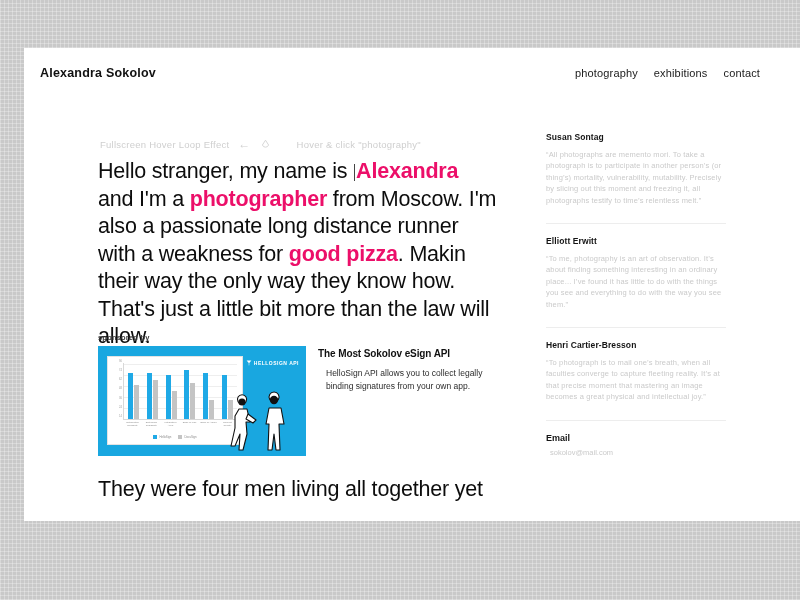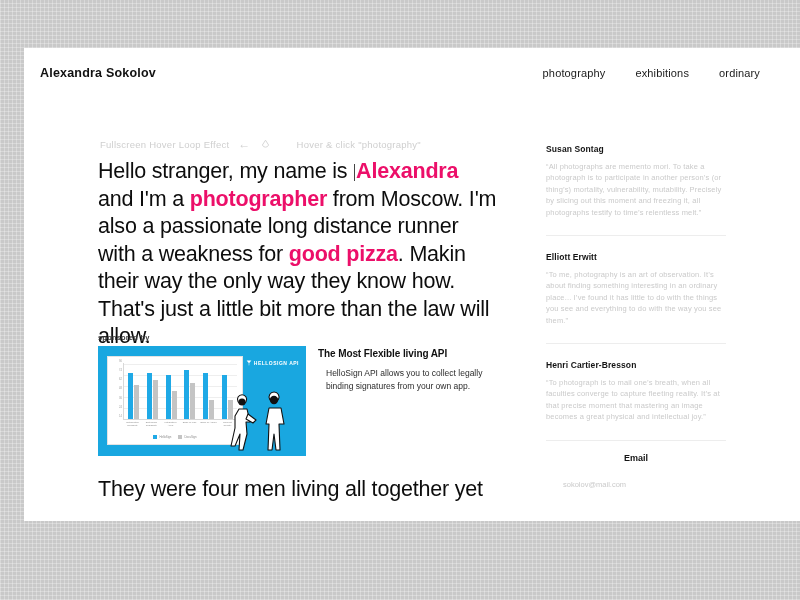--- a/index.html
+++ b/index.html
@@ -24,21 +24,21 @@
 
   
   .site-header{
     position:absolute;left:0;top:0;width:752px;height:50px;
     display:flex;align-items:center;justify-content:space-between;
     padding:0 16px 0 16px;box-sizing:border-box;
   }
   .brand{
     font-size:12.5px;font-weight:bold;color:#111;letter-spacing:.2px;
   }
-  .nav{display:flex;align-items:center;gap:30px;text-align:right;}
+  .nav{display:flex;align-items:center;gap:16px;text-align:right;}
   .nav-link{
     font-size:11px;color:#1a1a1a;text-decoration:none;letter-spacing:.15px;
   }
 
   
   .hint-bar{
     position:absolute;left:76px;top:90px;
     display:flex;align-items:center;gap:9px;
     color:#cfcfcf;font-size:9.5px;letter-spacing:.25px;white-space:nowrap;
   }
@@ -116,42 +116,42 @@
   
   .lower-headline{
     position:absolute;left:74px;top:428px;width:400px;
     font-size:21.5px;line-height:27.5px;color:#0d0d0d;font-weight:500;letter-spacing:-.2px;
   }
 
   
   .sidebar{position:absolute;left:522px;top:80px;width:180px;}
   .quote-block{margin-bottom:17px;}
   .quote-author{
-    font-size:8.5px;font-weight:bold;color:#151515;margin:16px 0 7px 0;letter-spacing:.1px;
+    font-size:8.5px;font-weight:bold;color:#151515;margin:4px 0 7px 0;letter-spacing:.1px;
   }
   .quote-text{
     font-size:7.5px;line-height:11.4px;color:#cacaca;margin:0;letter-spacing:.15px;
   }
   .sidebar-divider{height:1px;background:#ededed;margin:0 0 12px 0;}
-  .email-label{font-size:9px;font-weight:bold;color:#151515;margin:0 0 5px 0;text-align:center;}
-  .email-value{font-size:7.5px;color:#cacaca;margin:17px;}
+  .email-label{font-size:9px;font-weight:bold;color:#151515;margin:0 0 5px 0;}
+  .email-value{font-size:7.5px;color:#cacaca;margin:4px;}
 </style>
 </head>
 <body>
 
 <div id="backdrop"></div>
 
 <div id="page">
 
   <div class="site-header">
     <div class="brand">Alexandra Sokolov</div>
     <div class="nav">
       <a class="nav-link" href="#">photography</a>
       <a class="nav-link" href="#">exhibitions</a>
-      <a class="nav-link" href="#">ordinary</a>
+      <a class="nav-link" href="#">contact</a>
     </div>
   </div>
 
   <div class="hint-bar">
     <span>Fullscreen Hover Loop Effect</span>
     <span class="hint-arrow">←</span>
     <span class="hint-drop">
       <svg width="11" height="11" viewBox="0 0 11 11">
         <path d="M5.5 1.2 L8.6 6.0 A3.3 3.3 0 0 1 2.4 6.0 Z" fill="none" stroke="#d2d2d2" stroke-width="0.9"></path>
       </svg>
@@ -243,21 +243,21 @@
             <path d="M47 32 L59 32 L62 48 L57 48 L58 74 L54 74 L52 58 L50 74 L46 74 L47 48 L44 48 Z"></path>
           </g>
           <g fill="#111">
             <circle cx="20" cy="26" r="3.6"></circle>
             <circle cx="52" cy="24" r="4.2"></circle>
           </g>
         </svg>
       </div>
 
       <div class="ad-text">
-        <p class="ad-title">The Most Flexible living API</p>
+        <p class="ad-title">The Most Sokolov eSign API</p>
         <p class="ad-desc">HelloSign API allows you to collect legally binding signatures from your own app.</p>
       </div>
     </div>
   </div>
 
   <div class="lower-headline">They were four men living all together yet</div>
 
   <div class="sidebar">
 
     <div class="quote-block">

